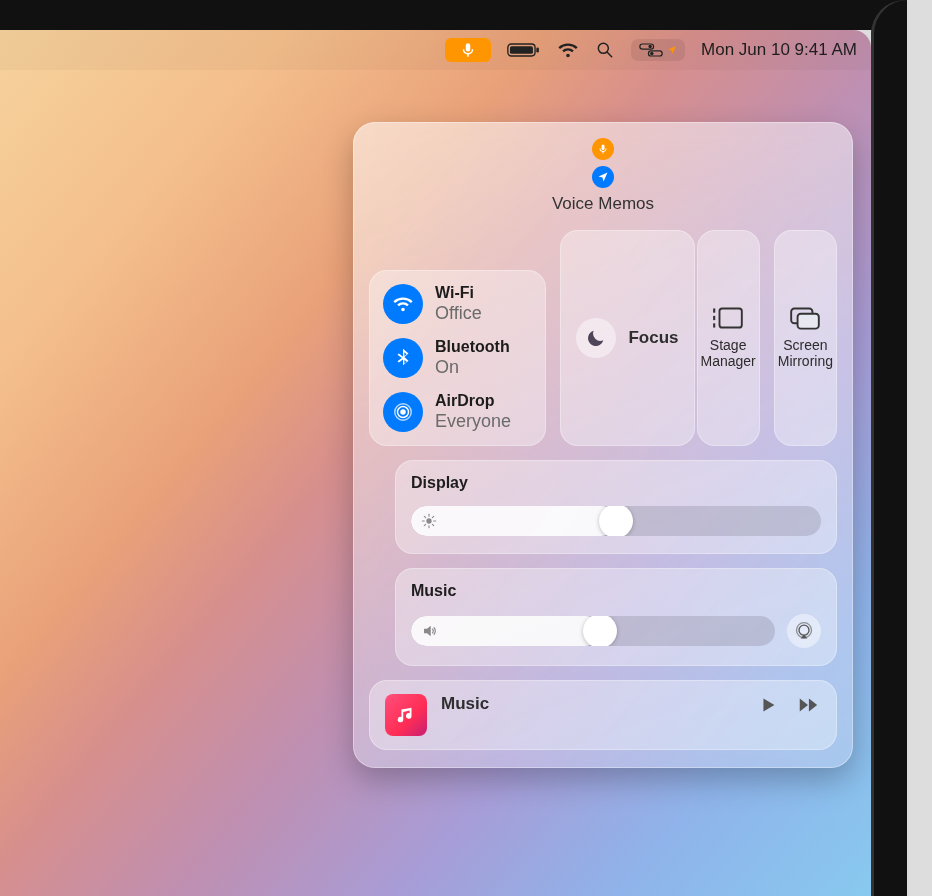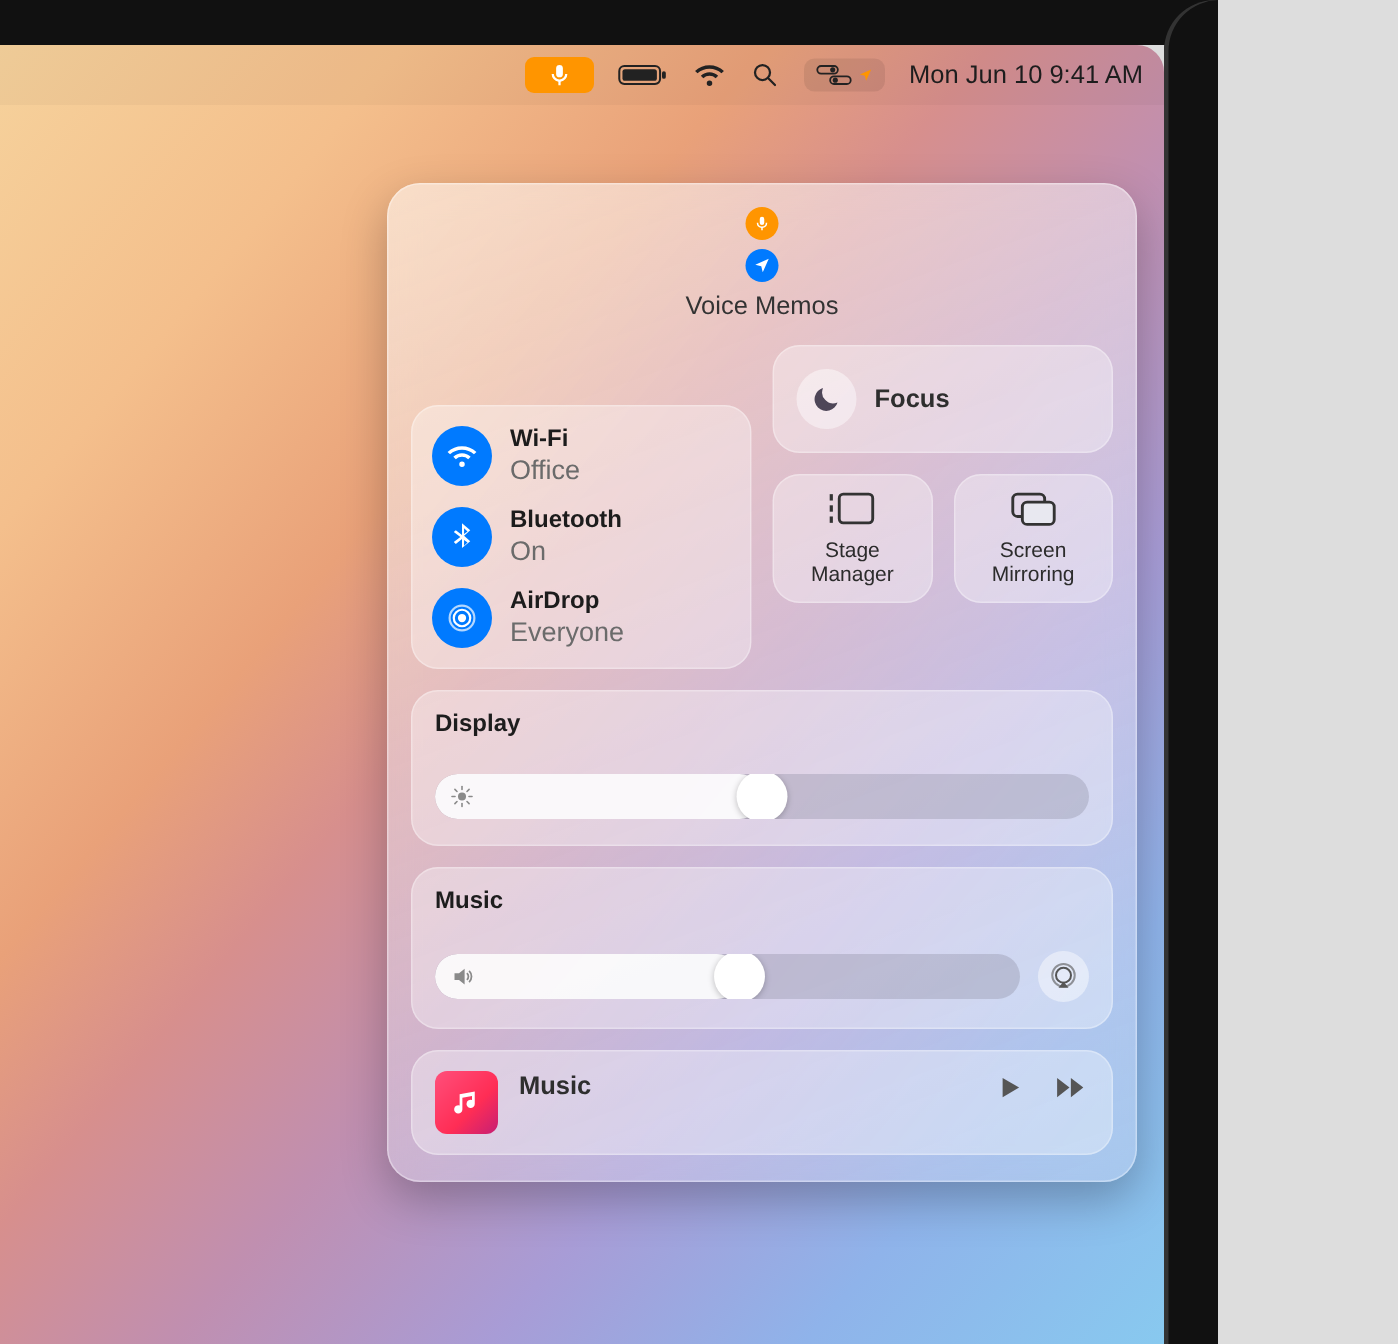--- a/index.html
+++ b/index.html
@@ -4,21 +4,21 @@
 <style>
   :root{
     --text:#2e2e2e;
     --subtext:#6b6b6b;
     --blue:#007aff;
     --orange:#ff9500;
     --panel-border: rgba(255,255,255,0.5);
   }
   *{box-sizing:border-box; font-family:-apple-system,BlinkMacSystemFont,"Helvetica Neue",Arial,sans-serif;}
   body{margin:0; width:932px; height:896px; overflow:hidden; background:#ddd;}
-  .stage{position:relative; width:812px; height:896px;}
+  .stage{position:relative; width:907px; height:896px;}
 
   
   .bezel{position:absolute; top:0; bottom:0; right:0; width:36px; background:#111; border-top-left-radius:34px; box-shadow:inset 3px 0 0 #333;}
   .bezel-top{position:absolute; top:0; left:0; right:0; height:30px; background:#111; border-bottom-left-radius:0;}
   .screen{
     position:absolute; inset:30px 36px 0 0;
     border-top-right-radius:18px;
     overflow:hidden;
     background:
       linear-gradient(130deg,
@@ -76,34 +76,34 @@
   }
 
   .conn-tile{display:flex; flex-direction:column; padding:14px 14px; gap:14px;margin-top:40px;}
   .conn-row{display:flex; align-items:center; gap:12px;}
   .conn-icon{width:40px;height:40px; border-radius:20px; background:var(--blue); display:flex; align-items:center; justify-content:center;}
   .conn-icon svg{width:22px;height:22px;}
   .conn-labels{display:flex; flex-direction:column; line-height:1.15;}
   .conn-title{font-size:16px; font-weight:600; color:#1c1c1c;}
   .conn-sub{font-size:18px; color:var(--subtext);}
 
-  .right-col{display:flex; flex-direction:column; gap:14px;}
+  .right-col{display:flex; flex-direction:row; gap:2px;}
   .focus-tile{display:flex; align-items:center; gap:12px; padding:16px;}
   .focus-icon{width:40px;height:40px; border-radius:20px; background:rgba(255,255,255,0.45); display:flex; align-items:center; justify-content:center;}
   .focus-title{font-size:17px; font-weight:600;}
   .mini-row{display:grid; grid-template-columns:1fr 1fr; gap:14px;}
   .mini-tile{display:flex; flex-direction:column; align-items:center; justify-content:center; padding:10px 4px 12px; gap:6px; text-align:center;}
   .mini-tile .mini-label{font-size:14px; color:#2c2c2c; line-height:1.15;}
 
   .slider-block{
     background:rgba(255,255,255,0.35);
     border-radius:18px;
     padding:14px 16px 18px;
     box-shadow:inset 0 0 0 1px rgba(255,255,255,0.3);
-    display:flex; flex-direction:column; gap:24px;
+    display:flex; flex-direction:column; gap:14px;margin-left:26px;
   }
   .slider-title{font-size:16px; font-weight:600; color:#1d1d1d;}
   .slider-wrap{position:relative; display:flex; align-items:center; gap:12px;}
   .slider{
     position:relative; flex:1; height:30px; border-radius:15px;
     background:rgba(140,140,160,0.35); overflow:hidden;
   }
   .slider .fill{
     position:absolute; left:0; top:0; bottom:0;
     background:rgba(255,255,255,0.9);

